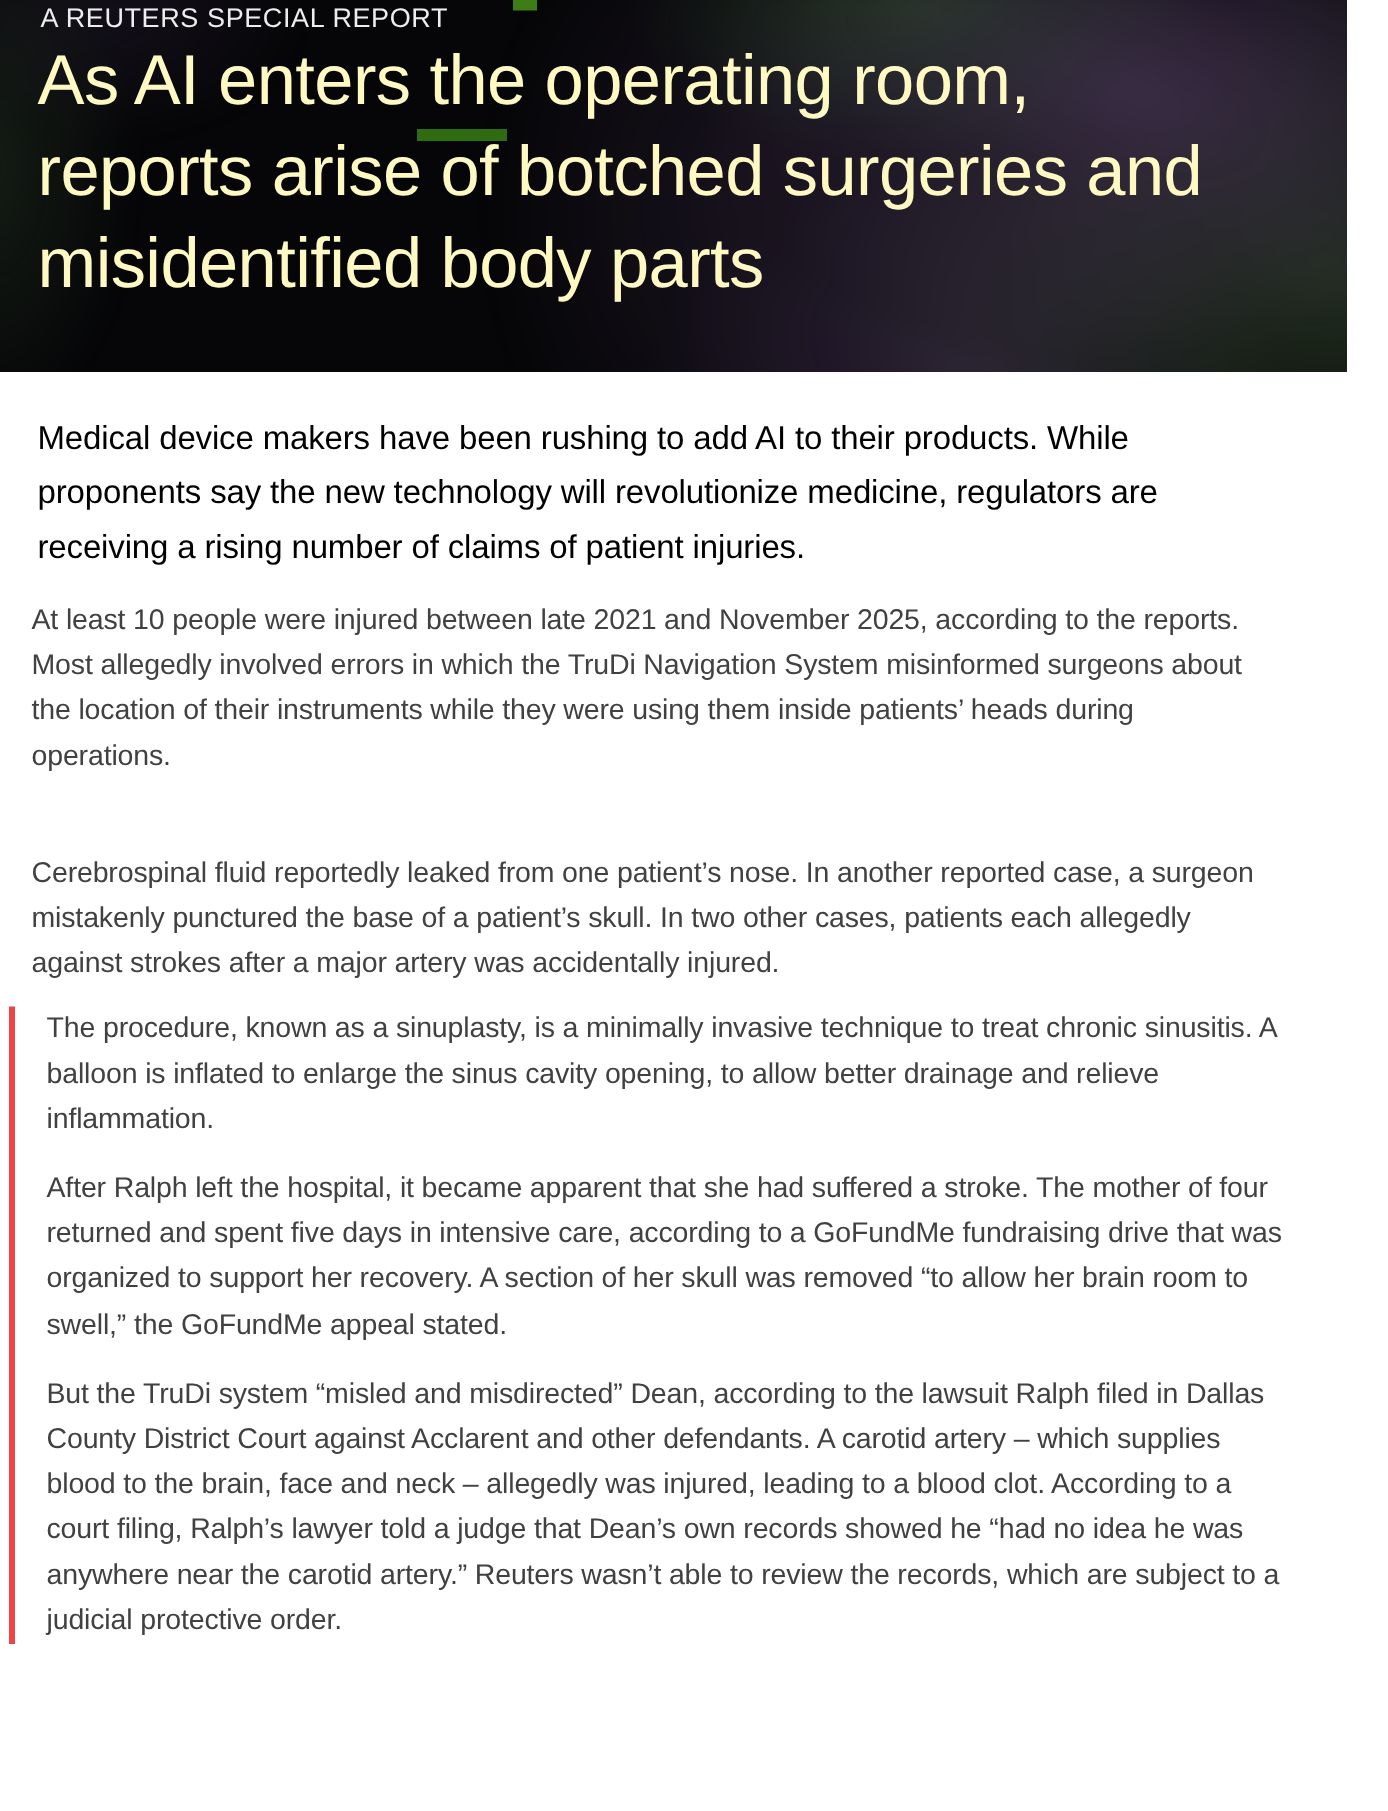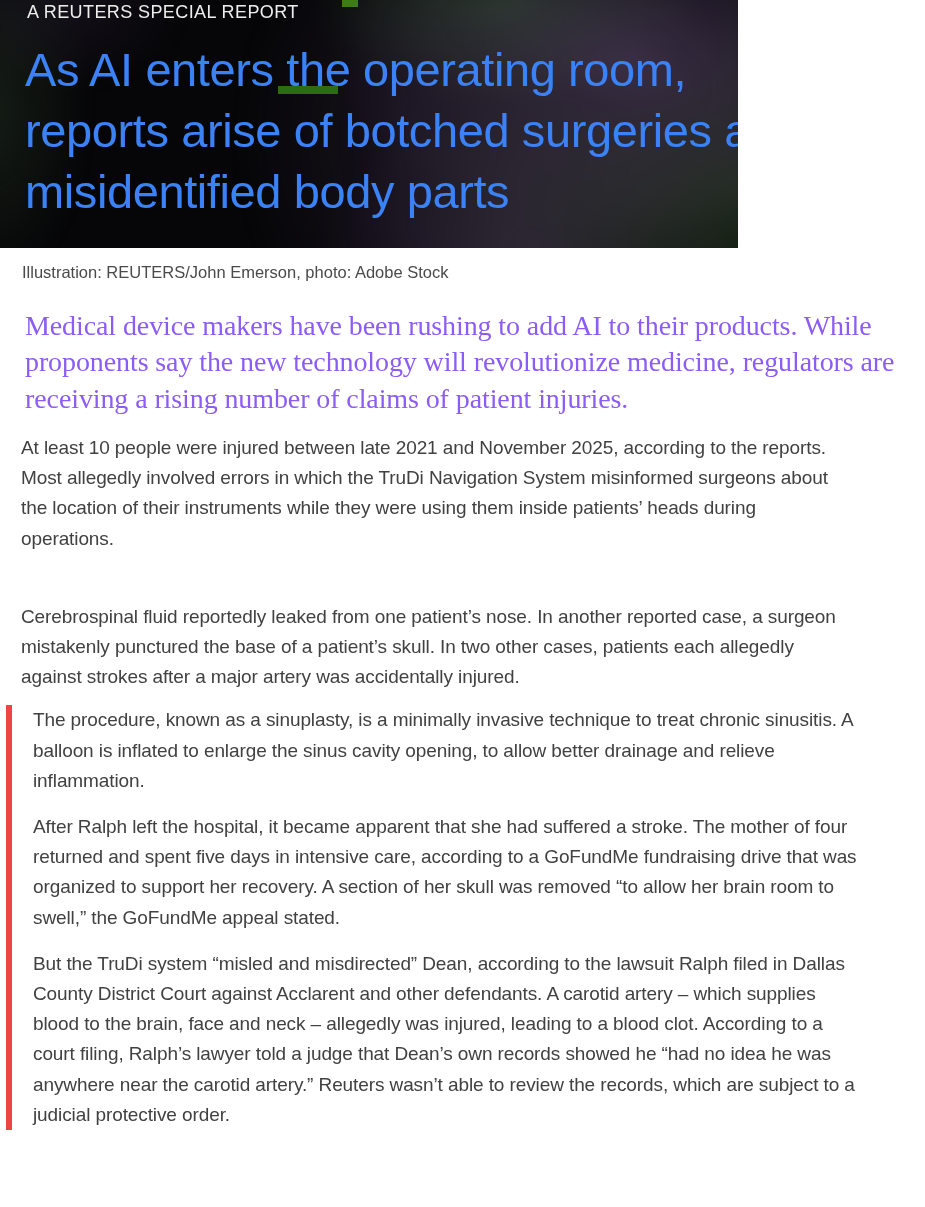--- a/index.html
+++ b/index.html
@@ -11,21 +11,21 @@
   body {
     width: 925px;
     height: 1207px;
     overflow: hidden;
     position: relative;
   }
 
   
   .hero {
     position: relative;
-    width: 738px;
+    width: 898px;
     height: 248px;
     background: #060608;
     overflow: hidden;
   }
   .hero-art {
     position: absolute;
     inset: -14px;
     background:
       radial-gradient(430px 250px at 84% 28%, rgba(92,64,112,0.55), rgba(92,64,112,0) 70%),
       radial-gradient(520px 300px at 98% 72%, rgba(72,104,62,0.38), rgba(72,104,62,0) 70%),
@@ -51,61 +51,60 @@
   .kicker {
     position: absolute;
     left: 27px; top: 2px;
     color: #ededed;
     font-size: 18px;
     letter-spacing: 0.4px;
     white-space: pre;
   }
   .headline {
     position: absolute;
-    left: 25px; top: 39px;
+    left: 25px; top: 22px;
     margin: 0;
-    color: #3b82f6;
+    color: #fef9c3;
     font-size: 47px;
     line-height: 61px;
     font-weight: 400;
     letter-spacing: -0.4px;
     white-space: pre;
   }
 
   
   .article { position: relative; }
   .caption {
     margin: 15px 0 0 22px;
     font-size: 16.5px;
     line-height: 19px;
     color: #4a4a4a;
     white-space: pre;
   }
   .lede {
     margin: 26px 0 0 25px;
-    font-size: 28px;
+    font-size: 22px;
     line-height: 36.3px;
     letter-spacing: -0.1px;
-    color: #8b5cf6;
+    color: #000000;
     white-space: pre;
-    font-family: Liberation Serif, serif;
   }
   .para {
     margin: 48px 0 0 21px;
     font-size: 19px;
     line-height: 30.2px;
     letter-spacing: -0.1px;
     color: #414141;
     white-space: pre;
   }
   .lede + .para { margin-top: 16px; }
   .excerpt {
     margin: 13px 0 15px 6px;
     padding: 0 0 0 21px;
-    border-left: 6px solid #ef4444;
+    border-left: 4px solid #ef4444;
   }
   .bq-para {
     margin: 16px 0 0 0;
     font-size: 19px;
     line-height: 30.2px;
     letter-spacing: -0.1px;
     color: #414141;
     white-space: pre;
   }
   .bq-para:first-child { margin-top: 0; }
@@ -117,21 +116,20 @@
   <div class="hero-art"></div>
   <div class="glitch-top"></div>
   <div class="glitch-underline"></div>
   <div class="kicker">A REUTERS SPECIAL REPORT</div>
   <h1 class="headline">As AI enters the operating room,
 reports arise of botched surgeries and
 misidentified body parts</h1>
 </header>
 
 <main class="article">
-  <p class="caption">Illustration: REUTERS/John Emerson, photo: Adobe Stock</p>
 
   <p class="lede">Medical device makers have been rushing to add AI to their products. While
 proponents say the new technology will revolutionize medicine, regulators are
 receiving a rising number of claims of patient injuries.</p>
 
   <p class="para">At least 10 people were injured between late 2021 and November 2025, according to the reports.
 Most allegedly involved errors in which the TruDi Navigation System misinformed surgeons about
 the location of their instruments while they were using them inside patients’ heads during
 operations.</p>
   <p class="para">Cerebrospinal fluid reportedly leaked from one patient’s nose. In another reported case, a surgeon

